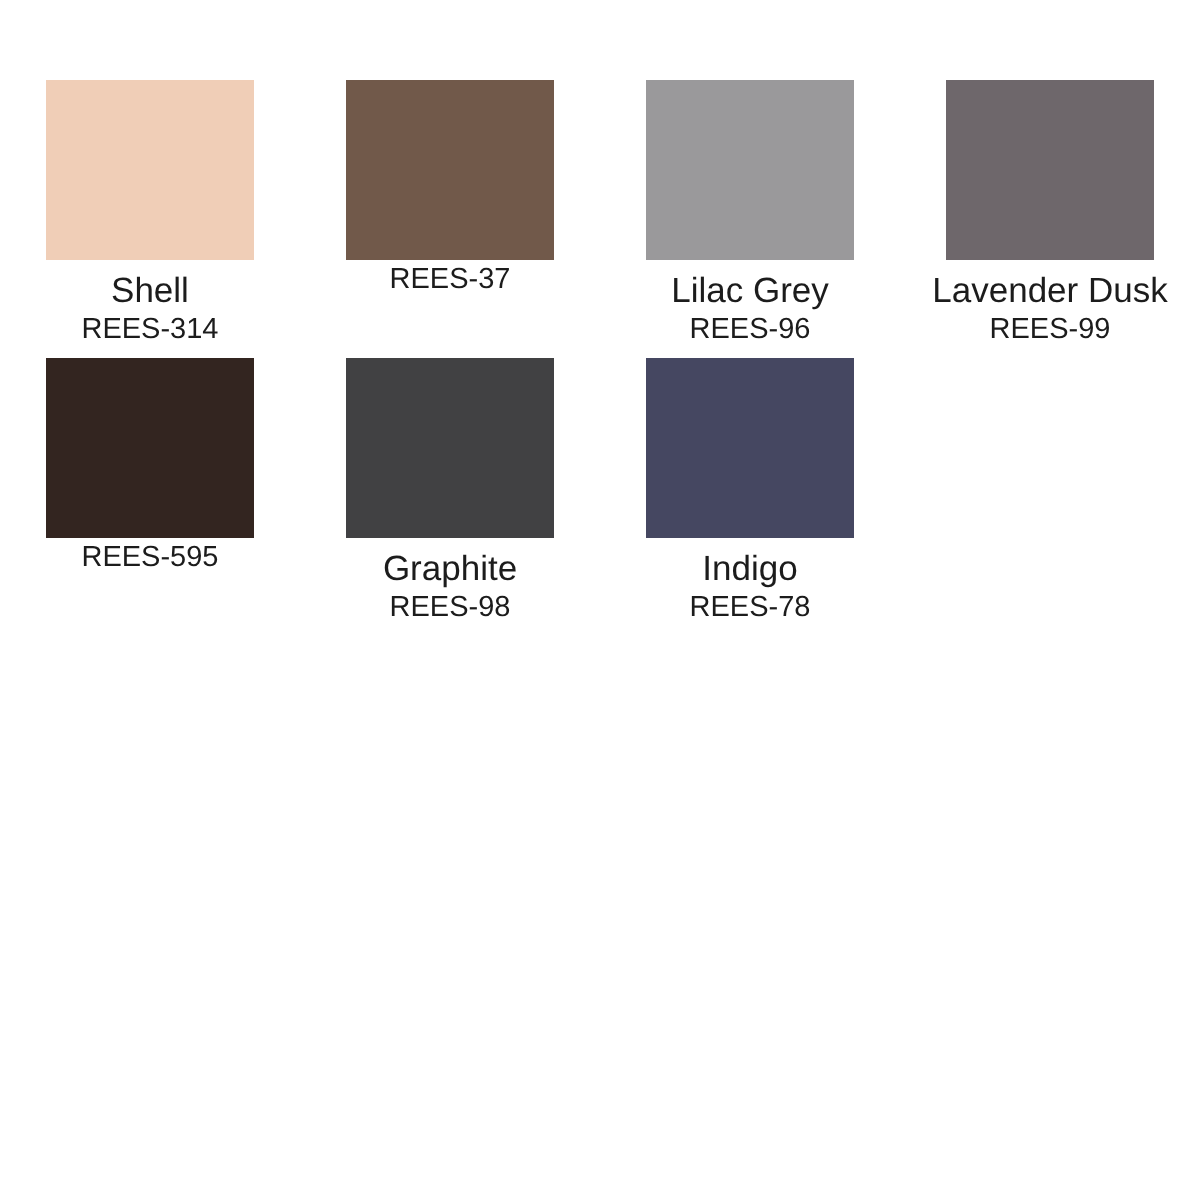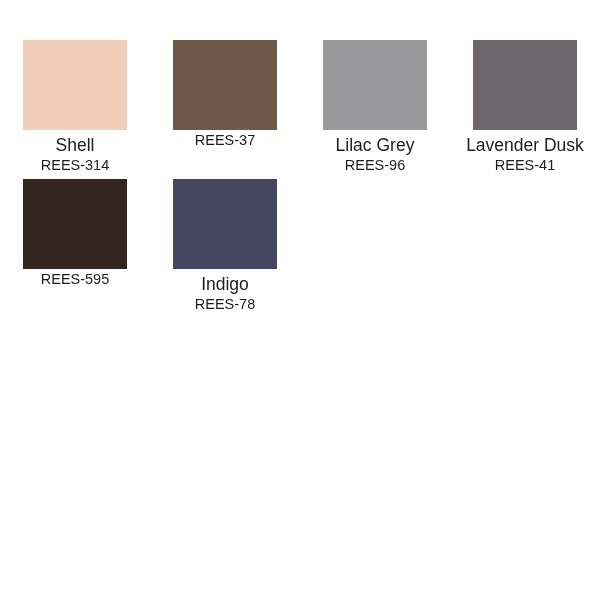--- a/index.html
+++ b/index.html
@@ -73,25 +73,30 @@
         <div class="swatch-code">REES-37</div>
       </div>
       <div class="swatch-cell">
         <div class="swatch-chip" style="background-color: rgb(154, 153, 155);"></div>
         <div class="swatch-name">Lilac Grey</div>
         <div class="swatch-code">REES-96</div>
       </div>
       <div class="swatch-cell">
         <div class="swatch-chip" style="background-color: rgb(110, 103, 107);"></div>
         <div class="swatch-name">Lavender Dusk</div>
-        <div class="swatch-code">REES-41</div>
+        <div class="swatch-code">REES-99</div>
       </div>
       <div class="swatch-cell">
         <div class="swatch-chip" style="background-color: rgb(51, 37, 32);"></div>
         <div class="swatch-code">REES-595</div>
+      </div>
+      <div class="swatch-cell">
+        <div class="swatch-chip" style="background-color: rgb(65, 65, 67);"></div>
+        <div class="swatch-name">Graphite</div>
+        <div class="swatch-code">REES-98</div>
       </div>
       <div class="swatch-cell">
         <div class="swatch-chip" style="background-color: rgb(69, 71, 97);"></div>
         <div class="swatch-name">Indigo</div>
         <div class="swatch-code">REES-78</div>
       </div>
     </div>
 </div>
 
 </body></html>

